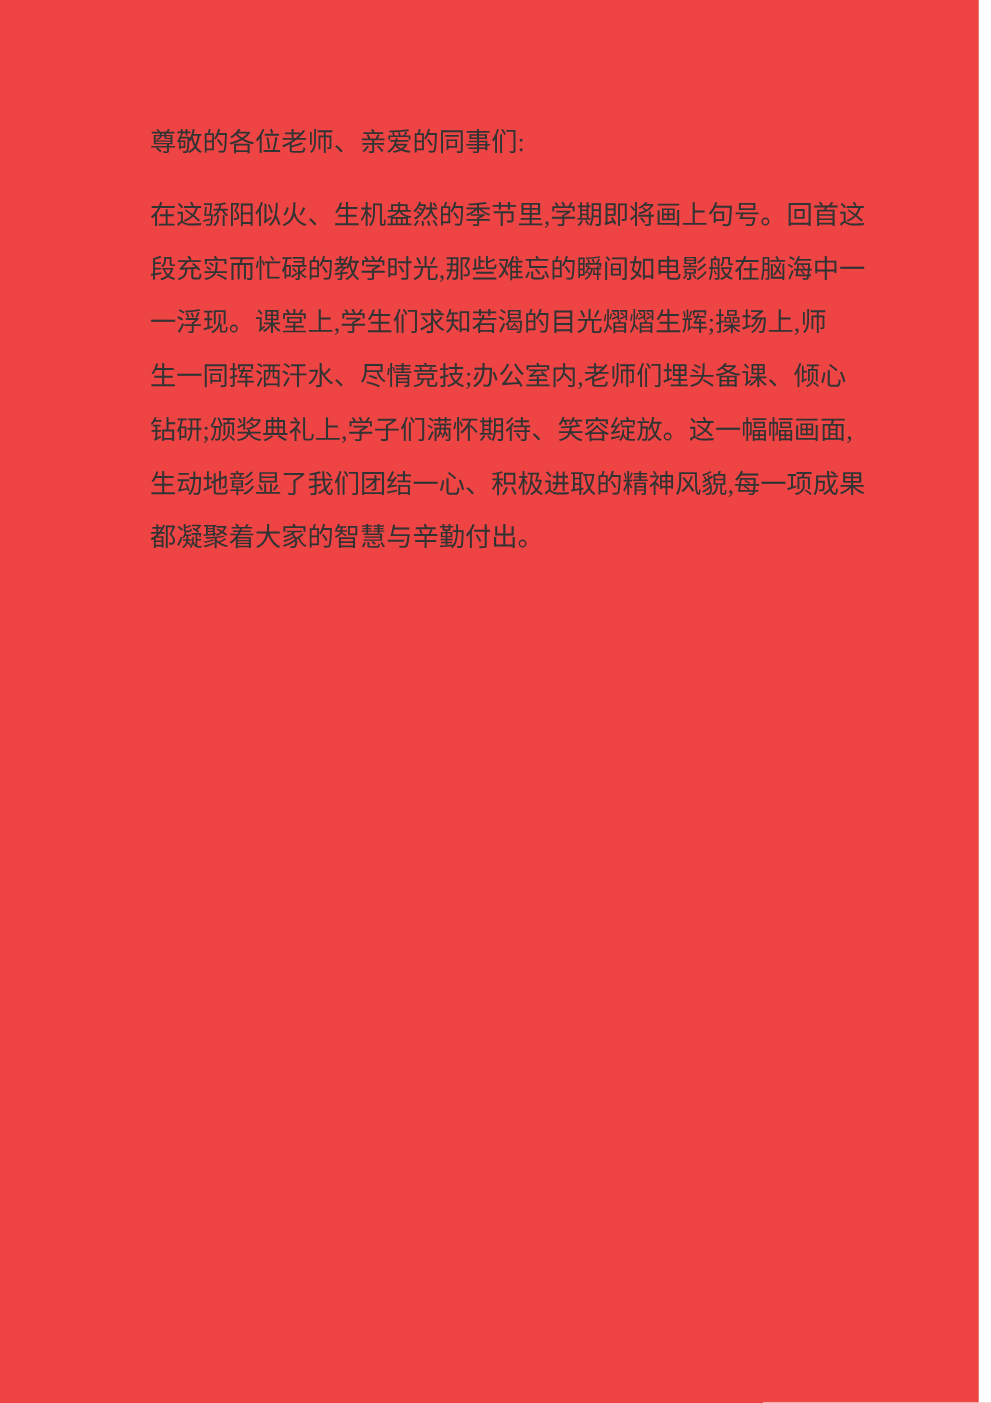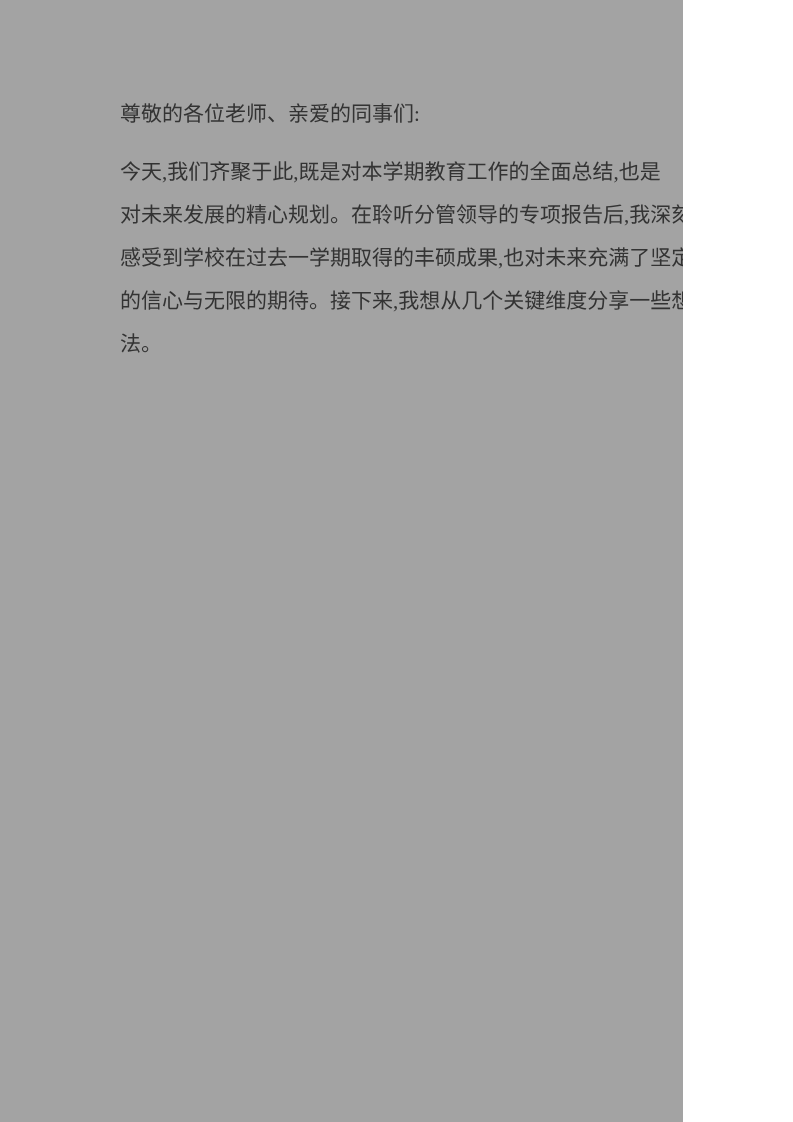--- a/index.html
+++ b/index.html
@@ -2,23 +2,23 @@
 <html lang="zh-CN"><head>
 <meta charset="utf-8">
 <style>
   html, body {
     margin: 0;
     padding: 0;
     background: #ffffff;
   }
   .page {
     position: relative;
-    width: 683px;
+    width: 783px;
     height: 1122px;
-    background: #a3a3a3;
+    background: #ef4444;
     overflow: hidden;
     font-family: "Liberation Serif", "DejaVu Serif", serif;
   }
   .content {
     position: absolute;
     left: 120px;
     top: 93px;
     width: 588px;
   }
   .para {
@@ -33,19 +33,21 @@
     text-align: left;
     overflow: visible;
   }
 </style>
 </head>
 <body>
 
 <div class="page">
   <div class="content">
     <p class="para">尊敬的各位老师、亲爱的同事们:</p>
-    <p class="para">今天,我们齐聚于此,既是对本学期教育工作的全面总结,也是
-对未来发展的精心规划。在聆听分管领导的专项报告后,我深刻
-感受到学校在过去一学期取得的丰硕成果,也对未来充满了坚定
-的信心与无限的期待。接下来,我想从几个关键维度分享一些想
-法。</p>
+    <p class="para">在这骄阳似火、生机盎然的季节里,学期即将画上句号。回首这
+段充实而忙碌的教学时光,那些难忘的瞬间如电影般在脑海中一
+一浮现。课堂上,学生们求知若渴的目光熠熠生辉;操场上,师
+生一同挥洒汗水、尽情竞技;办公室内,老师们埋头备课、倾心
+钻研;颁奖典礼上,学子们满怀期待、笑容绽放。这一幅幅画面,
+生动地彰显了我们团结一心、积极进取的精神风貌,每一项成果
+都凝聚着大家的智慧与辛勤付出。</p>
   </div>
 </div>
 
 </body></html>

